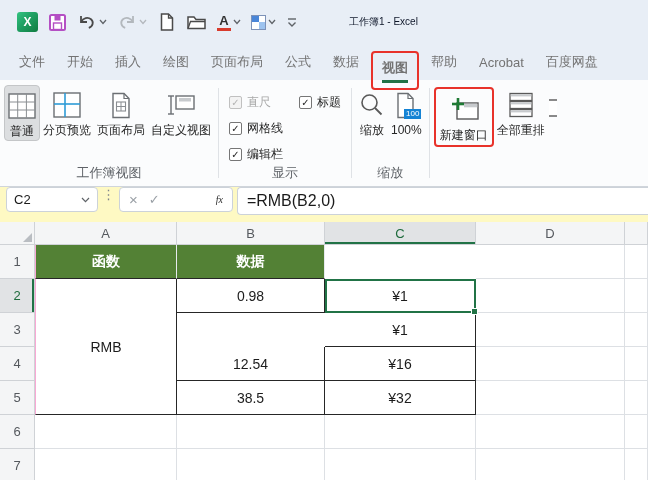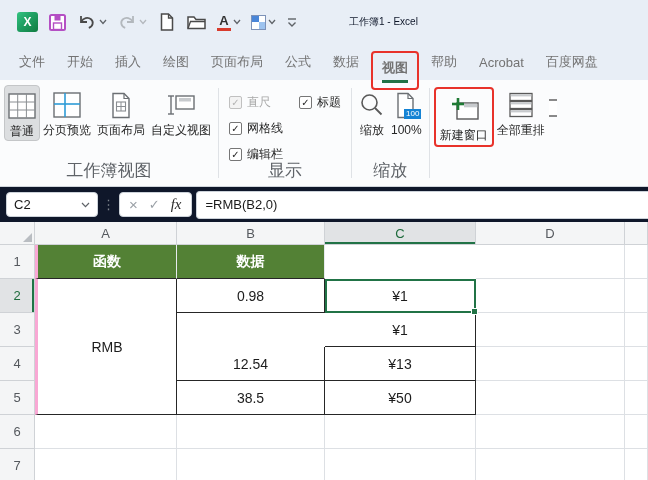--- a/index.html
+++ b/index.html
@@ -27,73 +27,73 @@
     background:#e8eef6; display:flex; align-items:center; padding-left:8px; }
   .tab { font-size:13px; color:#737373; padding:8px 11px; white-space:nowrap; }
   .tab.active { font-weight:bold; border:2px solid #e8322a; border-radius:4px;
     padding:6px 9px 11px; margin:10px 1px -7px; position:relative; z-index:6; background:transparent; }
   .tab.active .ul { position:absolute; left:9px; right:9px; bottom:5px; height:3px; background:#217346; }
 
   
   .ribbon { position:absolute; top:80px; left:0; width:648px; height:107px;
     background:#fbfcfd; border-bottom:1px solid #d0d5db; display:flex; }
   .group { position:relative; display:flex; flex-direction:column; align-items:center; padding:5px 4px 18px; }
-  .group-label { position:absolute; bottom:4px; left:0; right:0; text-align:center; font-size:17px; color:#5f6368; }
+  .group-label { position:absolute; bottom:4px; left:0; right:0; text-align:center; font-size:13px; color:#5f6368; }
   .group-body { display:flex; align-items:flex-start; height:100%; }
   .gsep { width:1px; background:#dfe2e6; margin:8px 0; }
   .bigbtn { display:flex; flex-direction:column; align-items:center; text-align:center;
     font-size:12px; color:#262626; line-height:1.2; padding:5px 3px 2px; border-radius:4px; }
   .bigbtn .ic { height:30px; display:flex; align-items:center; justify-content:center; margin-bottom:3px; }
   .bigbtn.selected { background:#dcdee0; border:1px solid #c4c6c8; }
   .show-grid { display:grid; grid-template-columns:auto auto; grid-auto-rows:26px;
     column-gap:16px; align-items:center; padding:4px 6px 0; }
   .cb { display:flex; align-items:center; gap:5px; font-size:12px; color:#262626; white-space:nowrap; }
   .cb .box { width:13px; height:13px; border:1px solid #767676; border-radius:2px; background:#fff;
     font-size:10px; line-height:11px; text-align:center; color:#262626; }
   .cb.disabled { color:#a8a8a8; }
   .cb.disabled .box { border-color:#c0c0c0; color:#b3b3b3; background:#f3f3f3; }
   .redbox { border:2px solid #e8322a; border-radius:4px; padding:1px; margin-top:2px; }
   .badge100 { position:absolute; right:-4px; bottom:1px; background:#1583d4; color:#fff;
     font-size:8px; padding:0 2px; line-height:10px; }
   .cutoff { width:8px; overflow:hidden; padding-top:10px; }
 
   
   .formularow { position:absolute; top:187px; left:0; width:648px; height:35px;
-    background:#0f172a; display:flex; align-items:center; padding-left:6px; }
+    background:#fef9c3; display:flex; padding-left:6px; }
   .namebox { width:92px; height:25px; background:#fff; border:1px solid #ccd2d9; border-radius:4px;
     display:flex; align-items:center; justify-content:space-between; padding:0 7px; font-size:13px; color:#1a1a1a; }
   .dots { color:#7f868d; font-size:13px; padding:0 4px; }
   .fxbox { height:25px; background:#fff; border:1px solid #ccd2d9; border-radius:4px;
     display:flex; align-items:center; padding:0 9px; gap:11px; }
   .fx-x { color:#9aa0a6; font-size:15px; line-height:1; }
   .fx-check { color:#9aa0a6; font-size:13px; line-height:1; }
-  .fx-label { font-family:"Liberation Serif",serif; font-style:italic; font-size:15px; color:#2c2c2c; }
+  .fx-label { font-family:"Liberation Serif",serif; font-style:italic; font-size:10px; color:#2c2c2c;margin-left:45px; }
   .formulabox { flex:1; height:25px; background:#fff; border:1px solid #ccd2d9; border-right:none;
     border-radius:4px 0 0 4px; margin-left:4px; display:flex; align-items:center; padding:13px 9px;
-    font-size:13px; color:#1a1a1a; }
+    font-size:16px; color:#1a1a1a; }
 
   
   .gridwrap { position:absolute; top:222px; left:0; width:648px; height:258px; background:#fff; overflow:hidden; }
   .sheet { display:grid; position:relative;
     grid-template-columns:35px 142px 148px 151px 149px 23px;
     grid-template-rows:23px repeat(7,34px); }
   .ch,.rh { background:#f4f5f6; display:flex; align-items:center; justify-content:center;
     font-size:13px; color:#55595e; border-right:1px solid #cfd2d6; border-bottom:1px solid #cfd2d6; }
   .ch.sel { background:#e1e3e5; color:#1e6b3c; box-shadow:inset 0 -2px 0 #217346; }
   .rh.sel { background:#e1e3e5; color:#1e6b3c; box-shadow:inset -2px 0 0 #217346; }
   .corner { background:#f4f5f6; border-right:1px solid #cfd2d6; border-bottom:1px solid #cfd2d6; position:relative; }
   .corner::after { content:""; position:absolute; right:2px; bottom:2px;
     border-left:9px solid transparent; border-bottom:9px solid #b9bdc2; }
   .cell { background:#fff; border-right:1px solid #dde0e4; border-bottom:1px solid #dde0e4; }
   .ghead { background:#538135; color:#fff; font-size:14px; font-weight:600;
     display:flex; align-items:center; justify-content:center;
     border-right:1px solid #e6eaee; border-bottom:1px solid #262626; }
   .tcell { background:#fff; display:flex; align-items:center; justify-content:center;
     font-size:14px; color:#1c1c1c; border-right:1px solid #262626; border-bottom:1px solid #262626; }
-  .bl { border-left:3px solid #f9a8d4; }
+  .bl { border-left:1px solid #f9a8d4; }
   .brd { border-right:1px solid #262626; }
   .selbox { position:absolute; left:325px; top:57px; width:151px; height:34px;
     border:2px solid #217346; pointer-events:none; }
   .selbox .handle { position:absolute; right:-4px; bottom:-4px; width:7px; height:7px;
     background:#217346; border:1px solid #fff; }
 </style>
 </head>
 <body>
 
 <div class="titlebar">
@@ -370,27 +370,27 @@
     <div class="cell" style="grid-area:3/5"></div>
     <div class="cell" style="grid-area:3/6"></div>
 
     <div class="rh" style="grid-area:4/1">3</div>
     <div class="tcell" style="grid-area:4/4">¥1</div>
     <div class="cell" style="grid-area:4/5"></div>
     <div class="cell" style="grid-area:4/6"></div>
 
     <div class="rh" style="grid-area:5/1">4</div>
     <div class="tcell" style="grid-area:5/3">12.54</div>
-    <div class="tcell" style="grid-area:5/4">¥13</div>
+    <div class="tcell" style="grid-area:5/4">¥16</div>
     <div class="cell" style="grid-area:5/5"></div>
     <div class="cell" style="grid-area:5/6"></div>
 
     <div class="rh" style="grid-area:6/1">5</div>
     <div class="tcell" style="grid-area:6/3">38.5</div>
-    <div class="tcell" style="grid-area:6/4">¥50</div>
+    <div class="tcell" style="grid-area:6/4">¥32</div>
     <div class="cell" style="grid-area:6/5"></div>
     <div class="cell" style="grid-area:6/6"></div>
 
     <div class="rh" style="grid-area:7/1">6</div>
     <div class="cell" style="grid-area:7/2"></div>
     <div class="cell" style="grid-area:7/3"></div>
     <div class="cell" style="grid-area:7/4"></div>
     <div class="cell" style="grid-area:7/5"></div>
     <div class="cell" style="grid-area:7/6"></div>
 

